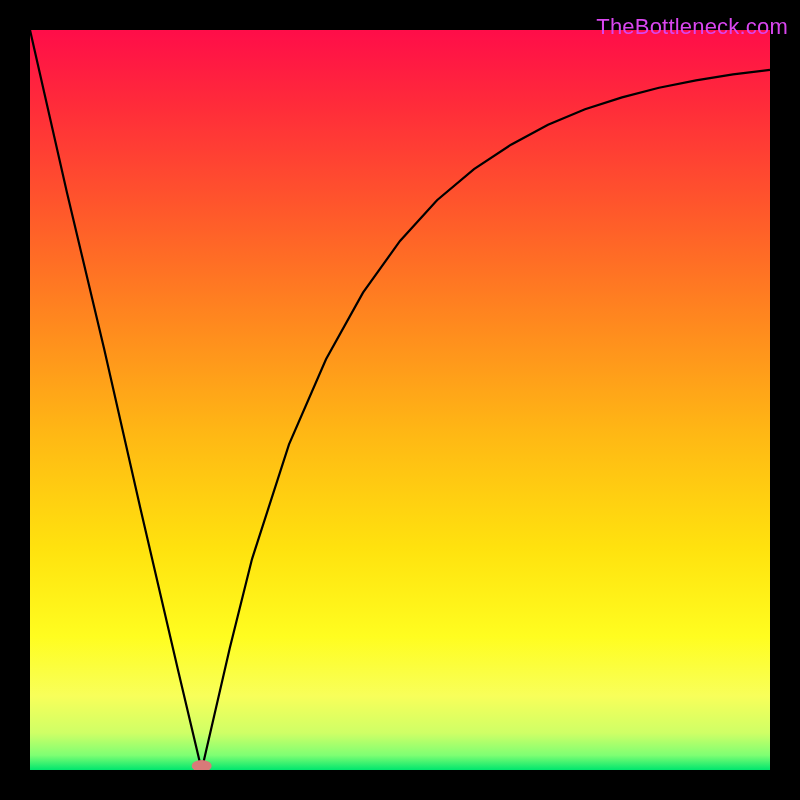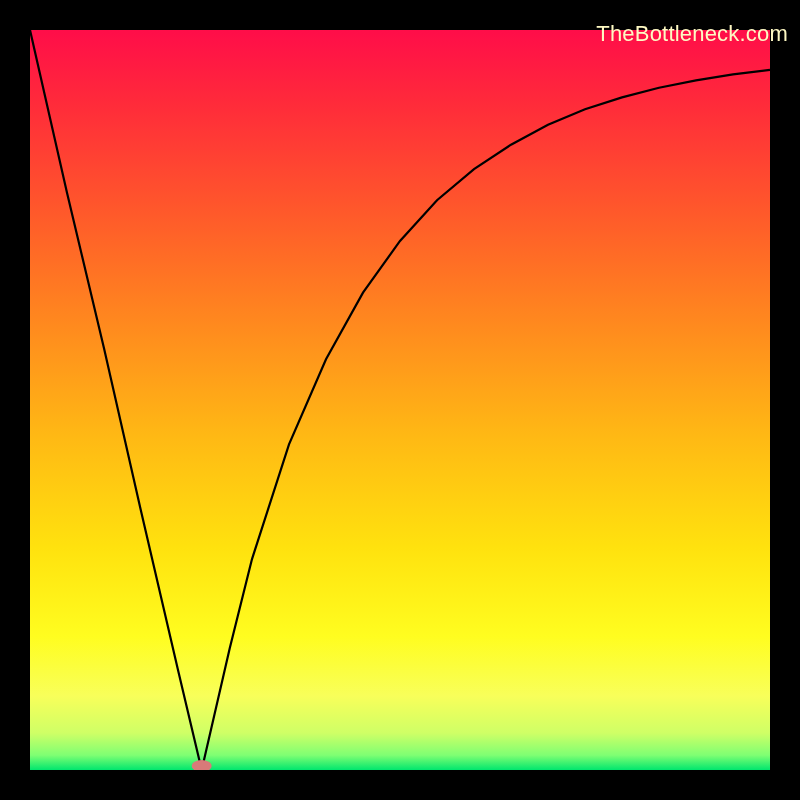--- a/index.html
+++ b/index.html
@@ -33,23 +33,23 @@
       #ffe20e 70%,
       #fffd20 82%,
       #f8ff5a 90%,
       #cfff66 95%,
       #7fff73 98%,
       #00e66e 100%
     );
   }
   .attribution {
     position: absolute;
-    top: 21px;
+    top: 14px;
     right: 12px;
-    color: #fef9c3;
+    color: #d946ef;
     font-size: 22px;
     font-weight: 500;
     letter-spacing: 0.2px;
   }
   .curve-svg {
     position: absolute;
     left: 0;
     top: 0;
     width: 740px;
     height: 740px;

